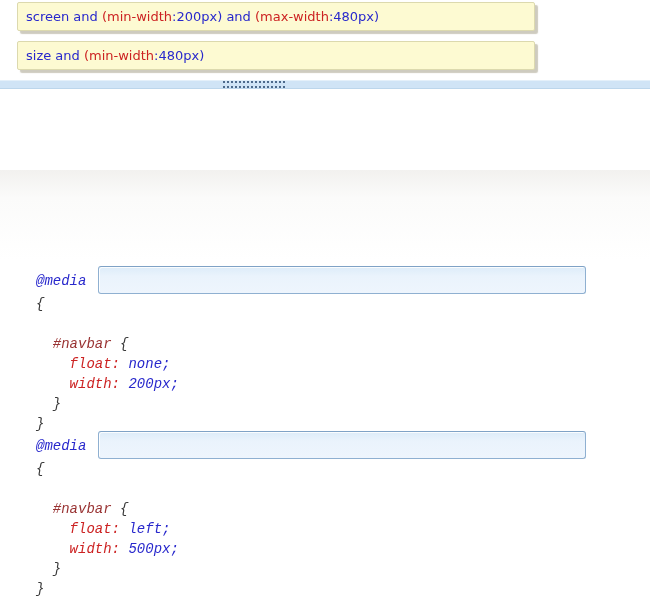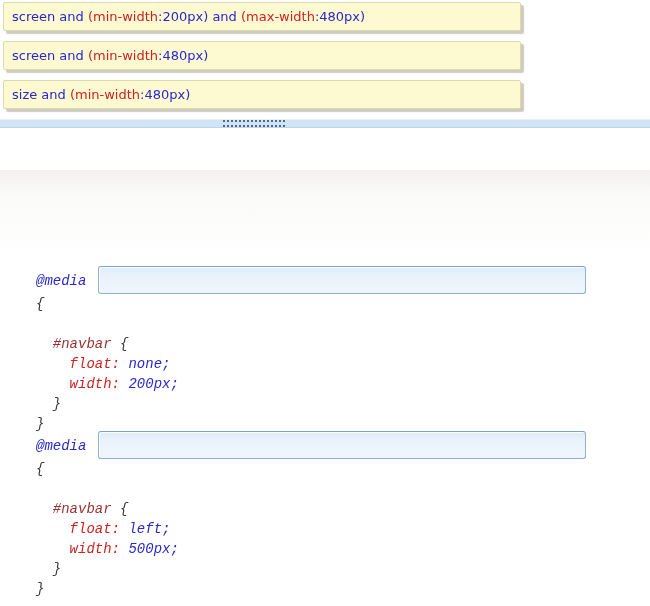--- a/index.html
+++ b/index.html
@@ -2,21 +2,21 @@
 <html><head>
 <meta charset="utf-8">
 <style>
   html,body{margin:0;padding:0;}
   body{
     width:650px;height:606px;overflow:hidden;background:#ffffff;
     font-family:"DejaVu Sans","Liberation Sans",sans-serif;
     position:relative;
   }
   
-  .options-panel{padding:2px 0 0 3px;}
+  .options-panel{padding:2px 0 0 17px;}
   .option-chip{
     width:508px;height:27px;margin-bottom:10px;
     background:#fdfad2;border:1px solid #dcd9ae;border-radius:2px;
     box-shadow:3px 3px 1px rgba(165,160,138,.55);
     font-size:13px;line-height:27px;padding-left:8px;
     white-space:nowrap;cursor:move;
   }
   
   .splitter{
     margin-top:8px;height:9px;width:650px;background:#d0e4f6;
@@ -53,21 +53,20 @@
     background:linear-gradient(#ddecf9,#eaf3fc 35%,#eef5fd);
     border:1px solid #8fb0d1;border-top-color:#7fa2c6;border-radius:3px;
     box-shadow:inset 1px 1px 0 rgba(255,255,255,.85);
   }
 </style>
 </head>
 <body>
 
 <div class="options-panel">
   <div class="option-chip"><span class="c-blue">screen and </span><span class="c-red">(min-width</span><span class="c-blue">:200px) and </span><span class="c-red">(max-width</span><span class="c-blue">:480px)</span></div>
-  <div class="option-chip"><span class="c-blue">screen and </span><span class="c-red">(min-width</span><span class="c-blue">:480px)</span></div>
   <div class="option-chip"><span class="c-blue">size and </span><span class="c-red">(min-width</span><span class="c-blue">:480px)</span></div>
 </div>
 
 <div class="splitter">
   <div class="grip"></div>
 </div>
 
 <div class="code-pane">
   <div class="code-block"><div class="code-line"><span class="c-blue">@media </span><div class="drop-box"></div></div><div class="code-line"><span class="c-gray">{</span></div><div class="code-line">&nbsp;</div><div class="code-line"><span class="c-plain">  </span><span class="c-maroon">#navbar</span><span class="c-gray"> {</span></div><div class="code-line"><span class="c-plain">    </span><span class="c-red">float:</span><span class="c-plain"> </span><span class="c-blue">none;</span></div><div class="code-line"><span class="c-plain">    </span><span class="c-red">width:</span><span class="c-plain"> </span><span class="c-blue">200px;</span></div><div class="code-line"><span class="c-gray">  }</span></div><div class="code-line"><span class="c-gray">}</span></div><div class="code-line"><span class="c-blue">@media </span><div class="drop-box"></div></div><div class="code-line"><span class="c-gray">{</span></div><div class="code-line">&nbsp;</div><div class="code-line"><span class="c-plain">  </span><span class="c-maroon">#navbar</span><span class="c-gray"> {</span></div><div class="code-line"><span class="c-plain">    </span><span class="c-red">float:</span><span class="c-plain"> </span><span class="c-blue">left;</span></div><div class="code-line"><span class="c-plain">    </span><span class="c-red">width:</span><span class="c-plain"> </span><span class="c-blue">500px;</span></div><div class="code-line"><span class="c-gray">  }</span></div><div class="code-line"><span class="c-gray">}</span></div></div>
 </div>

